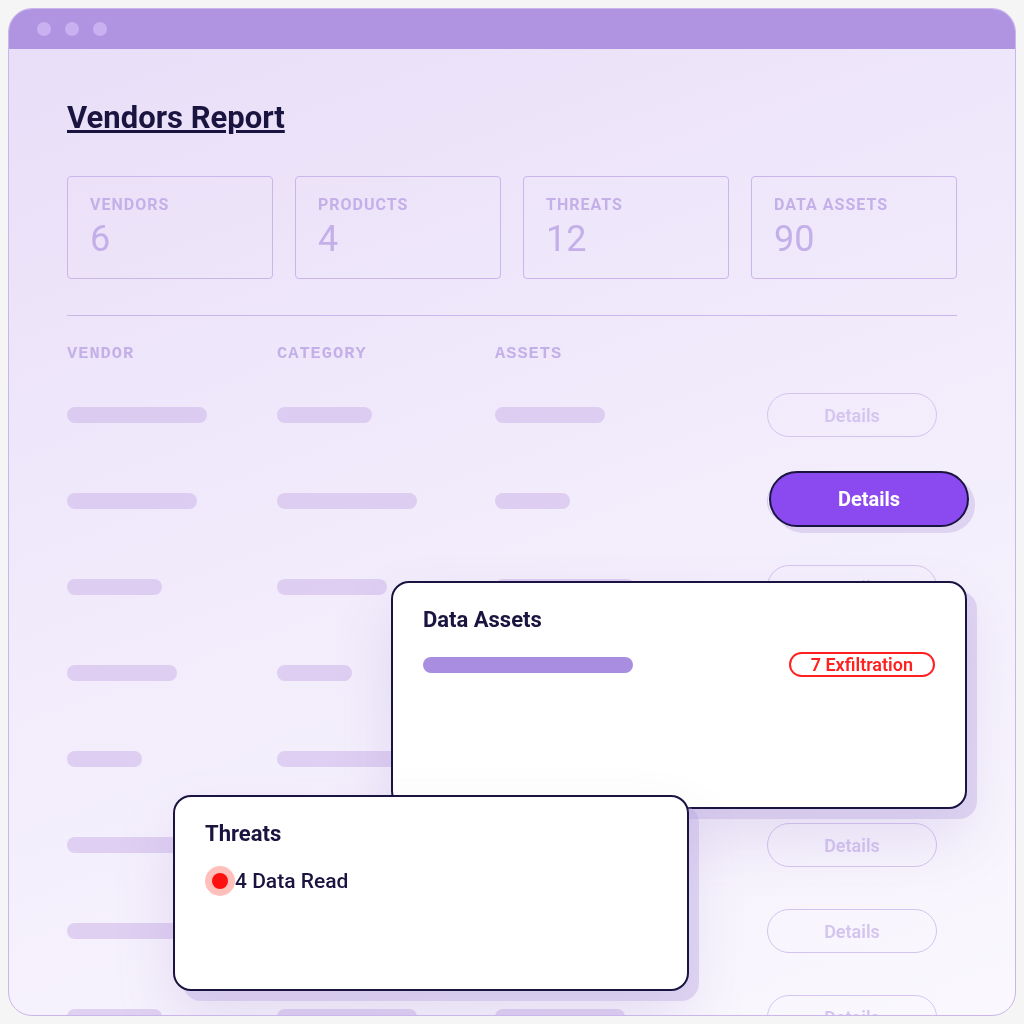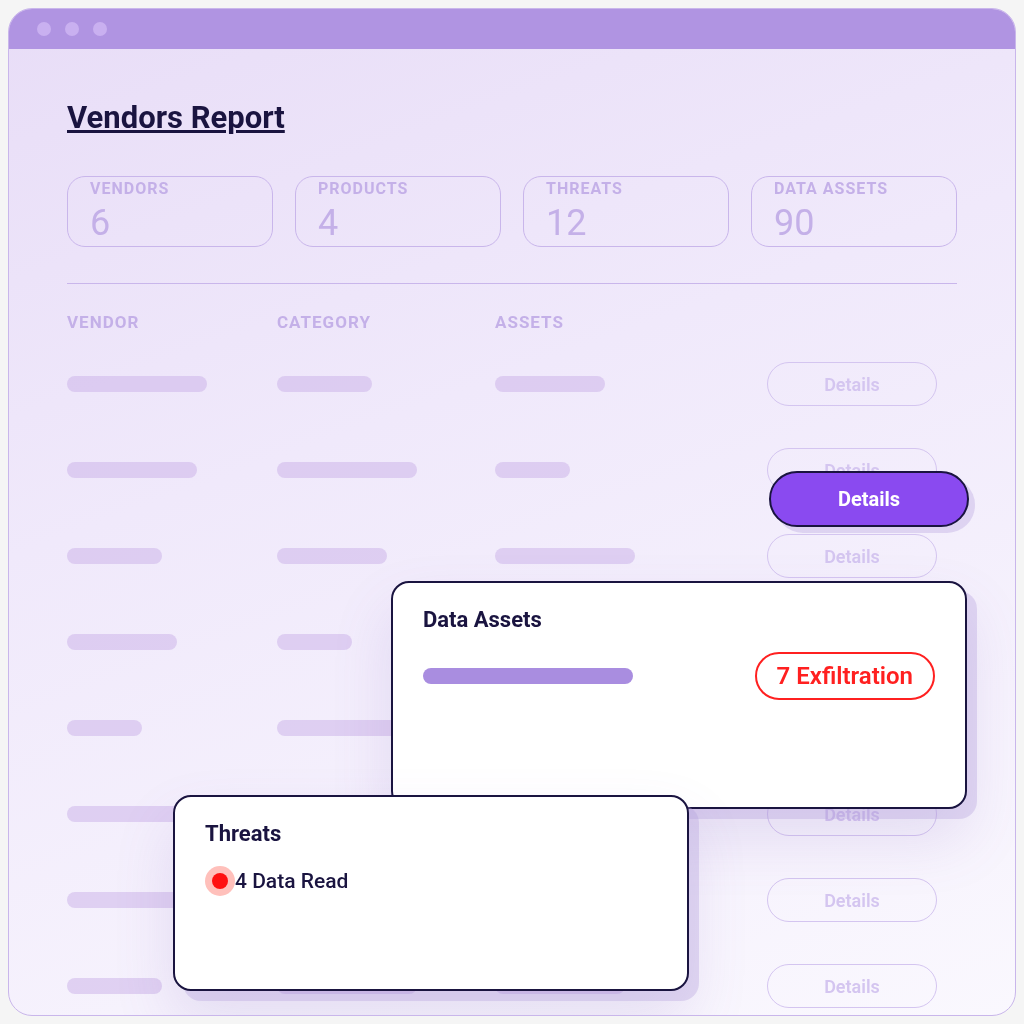--- a/index.html
+++ b/index.html
@@ -46,22 +46,22 @@
       text-decoration: underline;
     }
     .stats-row {
       display: flex;
       gap: 22px;
       margin-bottom: 36px;
     }
     .stat-card {
       flex: 1;
       border: 1.5px solid #c9b6eb;
-      border-radius: 18px;
-      padding: 2px 22px;
+      border-radius: 4px;
+      padding: 18px 22px;
     }
     .stat-label {
       font-size: 16px;
       font-weight: 700;
       color: #c4b0e8;
       letter-spacing: 1px;
       margin-bottom: 4px;
     }
     .stat-value {
       font-size: 36px;
@@ -75,20 +75,21 @@
     }
     .table-header {
       display: flex;
       margin-bottom: 30px;
     }
     .th {
       font-size: 17px;
       font-weight: 700;
       color: #c4b0e8;
       letter-spacing: 1px;
+      font-family: Liberation Mono, monospace;
     }
     .col-vendor { width: 210px; }
     .col-product { width: 218px; }
     .col-category { width: 218px; }
     .col-action { flex: 1; }
     .table-body .row {
       display: flex;
       align-items: center;
       margin-bottom: 42px;
     }
@@ -190,22 +191,22 @@
       height: 16px;
       background: #a98de0;
       border-radius: 10px;
     }
     .asset-bar.b1 { width: 210px; }
     .asset-bar.b2 { width: 150px; }
     .exfil-badge {
       border: 2px solid #ff2020;
       color: #ff2020;
       border-radius: 999px;
-      padding: 8px 20px;
-      font-size: 24px;
+      padding: 0 20px;
+      font-size: 18px;
       font-weight: 600;
       white-space: nowrap;
     }
     .threats-card {
       top: 786px;
       left: 164px;
       width: 516px;
       height: 196px;
       z-index: 7;
     }

